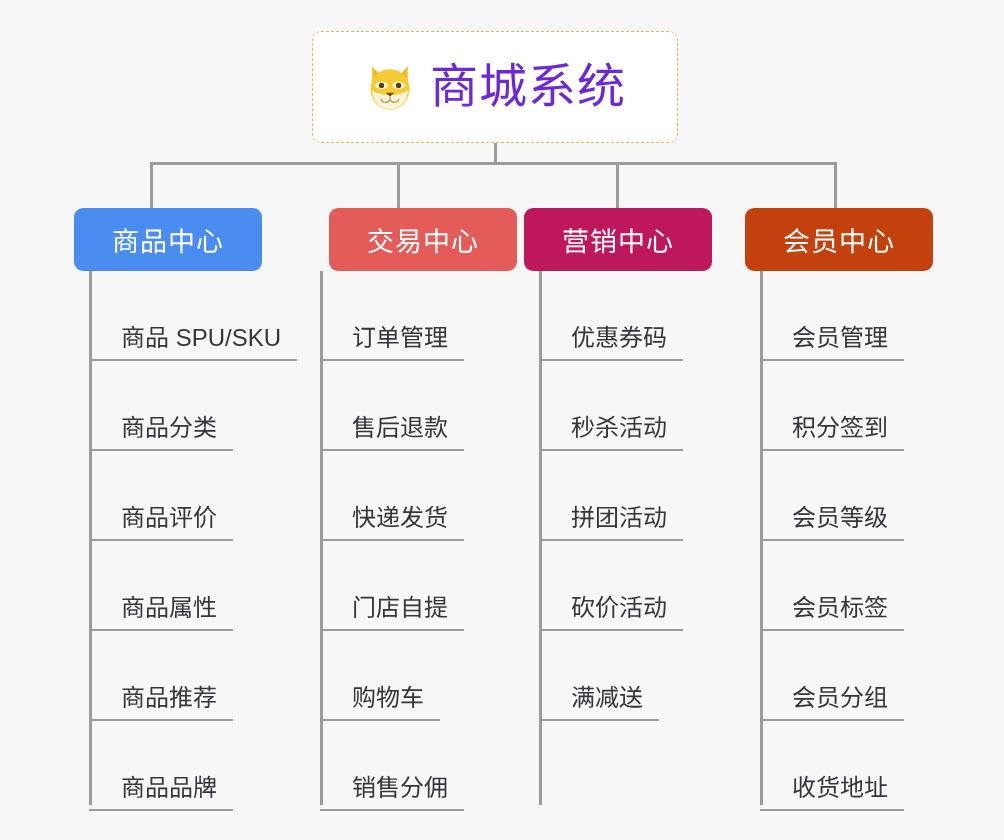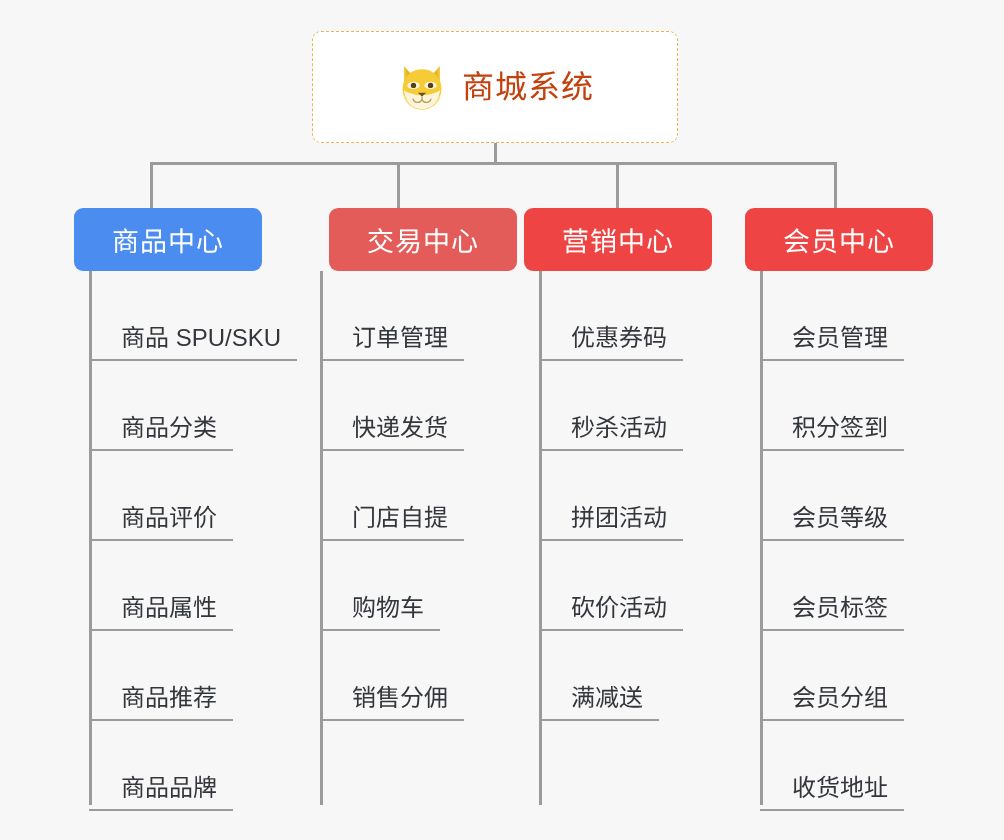--- a/index.html
+++ b/index.html
@@ -38,23 +38,23 @@
     justify-content: center;
     gap: 14px;
   }
   .root-emoji {
     width: 52px;
     height: 52px;
     flex: 0 0 auto;
     display: block;
   }
   .root-title {
-    font-size: 32px;
+    font-size: 48px;
     line-height: 1;
-    color: #c2410c;
+    color: #6d28d9;
     letter-spacing: 1px;
     white-space: nowrap;
   }
 
   
   .line {
     position: absolute;
     background: #9b9b9b;
   }
   .line-v { width: 3px; }
@@ -175,36 +175,39 @@
   <div class="branch" style="left:305px;padding-left:24px;">
     <div class="branch-header" style="background:#e35c59;">
       <span>交易中心</span>
     </div>
     <div class="spine" style="height:534px;"></div>
     <ul class="leaf-list">
       <li class="leaf">
           <span class="leaf-inner">订单管理</span>
         </li>
       <li class="leaf">
+          <span class="leaf-inner">售后退款</span>
+        </li>
+      <li class="leaf">
           <span class="leaf-inner">快递发货</span>
         </li>
       <li class="leaf">
           <span class="leaf-inner">门店自提</span>
         </li>
       <li class="leaf">
           <span class="leaf-inner">购物车</span>
         </li>
       <li class="leaf">
           <span class="leaf-inner">销售分佣</span>
         </li>
     </ul>
   </div>
 
   <div class="branch" style="left:524px;">
-    <div class="branch-header" style="background:#ef4444;">
+    <div class="branch-header" style="background:#be185d;">
       <span>营销中心</span>
     </div>
     <div class="spine" style="height:534px;"></div>
     <ul class="leaf-list">
       <li class="leaf">
           <span class="leaf-inner">优惠券码</span>
         </li>
       <li class="leaf">
           <span class="leaf-inner">秒杀活动</span>
         </li>
@@ -214,21 +217,21 @@
       <li class="leaf">
           <span class="leaf-inner">砍价活动</span>
         </li>
       <li class="leaf">
           <span class="leaf-inner">满减送</span>
         </li>
     </ul>
   </div>
 
   <div class="branch" style="left:745px;">
-    <div class="branch-header" style="background:#ef4444;">
+    <div class="branch-header" style="background:#c2410c;">
       <span>会员中心</span>
     </div>
     <div class="spine" style="height:534px;"></div>
     <ul class="leaf-list">
       <li class="leaf">
           <span class="leaf-inner">会员管理</span>
         </li>
       <li class="leaf">
           <span class="leaf-inner">积分签到</span>
         </li>

